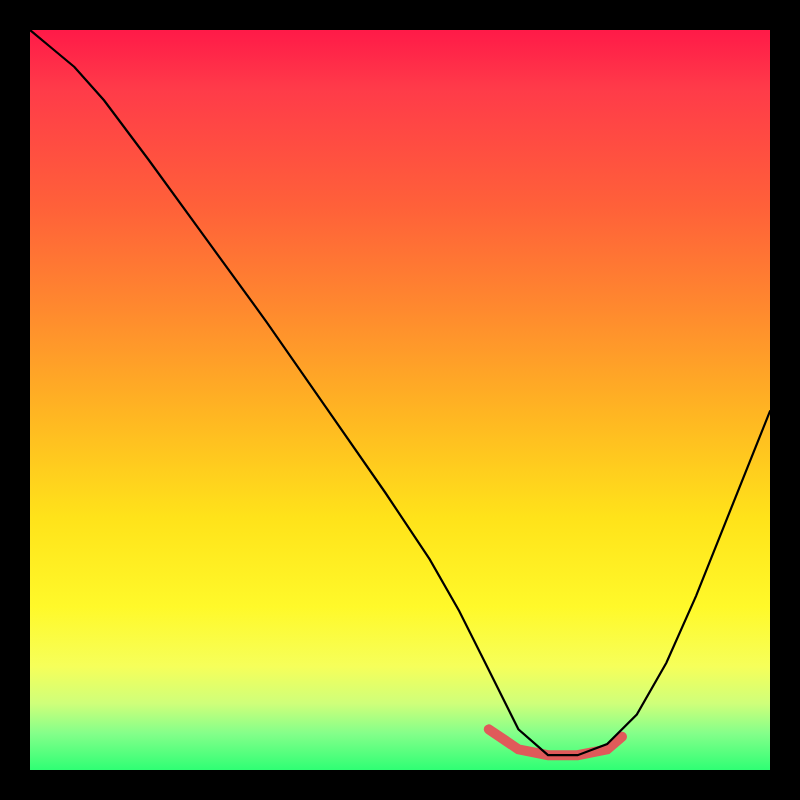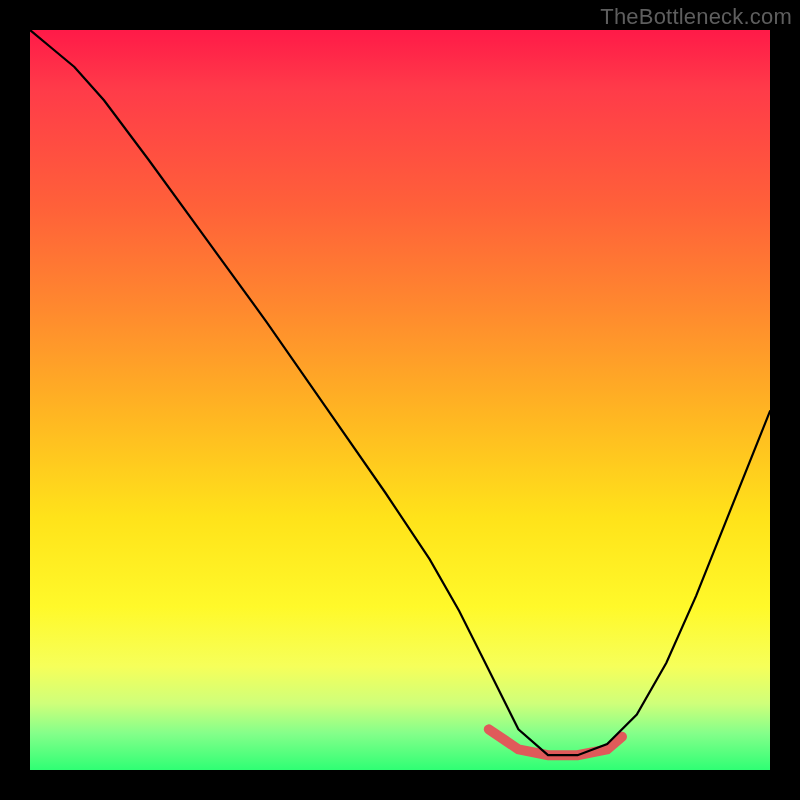--- a/index.html
+++ b/index.html
@@ -66,21 +66,20 @@
   .highlight-path {
     fill: none;
     stroke: #e05a5a;
     stroke-width: 10;
     stroke-linecap: round;
   }
 </style>
 </head>
 <body>
 <div class="frame">
-  <div class="watermark">TheBottleneck.com</div>
   <div class="plot">
     <div class="gradient"></div>
     <svg class="curve" viewBox="0 0 740 740" preserveAspectRatio="none">
 
       <path id="highlight" class="highlight-path" d="M458.8 699.3 L488.4 719.3 L518.0 725.2 L547.6 725.2 L577.2 719.3 L592.0 706.7"></path>
 
       <path id="main-curve" class="curve-path" d="M0.0 0.0 L22.2 18.5 L44.4 37.0 L74.0 70.3 L118.4 129.5 L177.6 210.9 L236.8 292.3 L296.0 377.4 L355.2 462.5 L399.6 529.1 L429.2 580.9 L458.8 640.1 L488.4 699.3 L518.0 725.2 L547.6 725.2 L577.2 714.1 L606.8 684.5 L636.4 632.7 L666.0 566.1 L695.6 492.1 L725.2 418.1 L740.0 381.1"></path>
     </svg>
   </div>
 </div>

